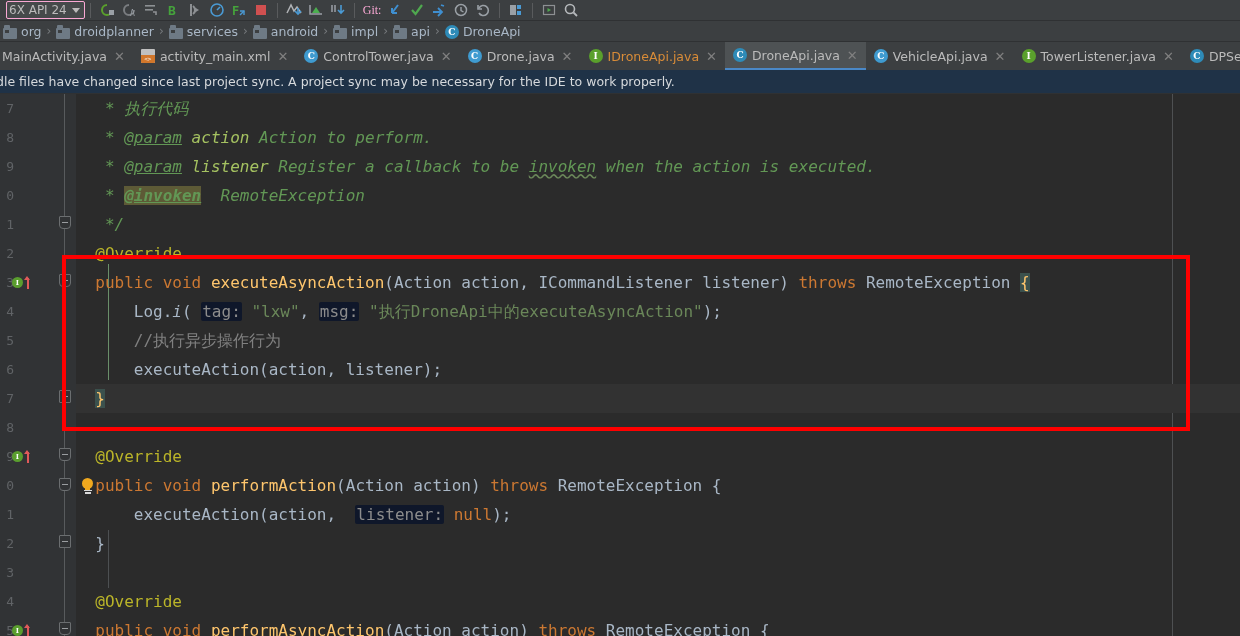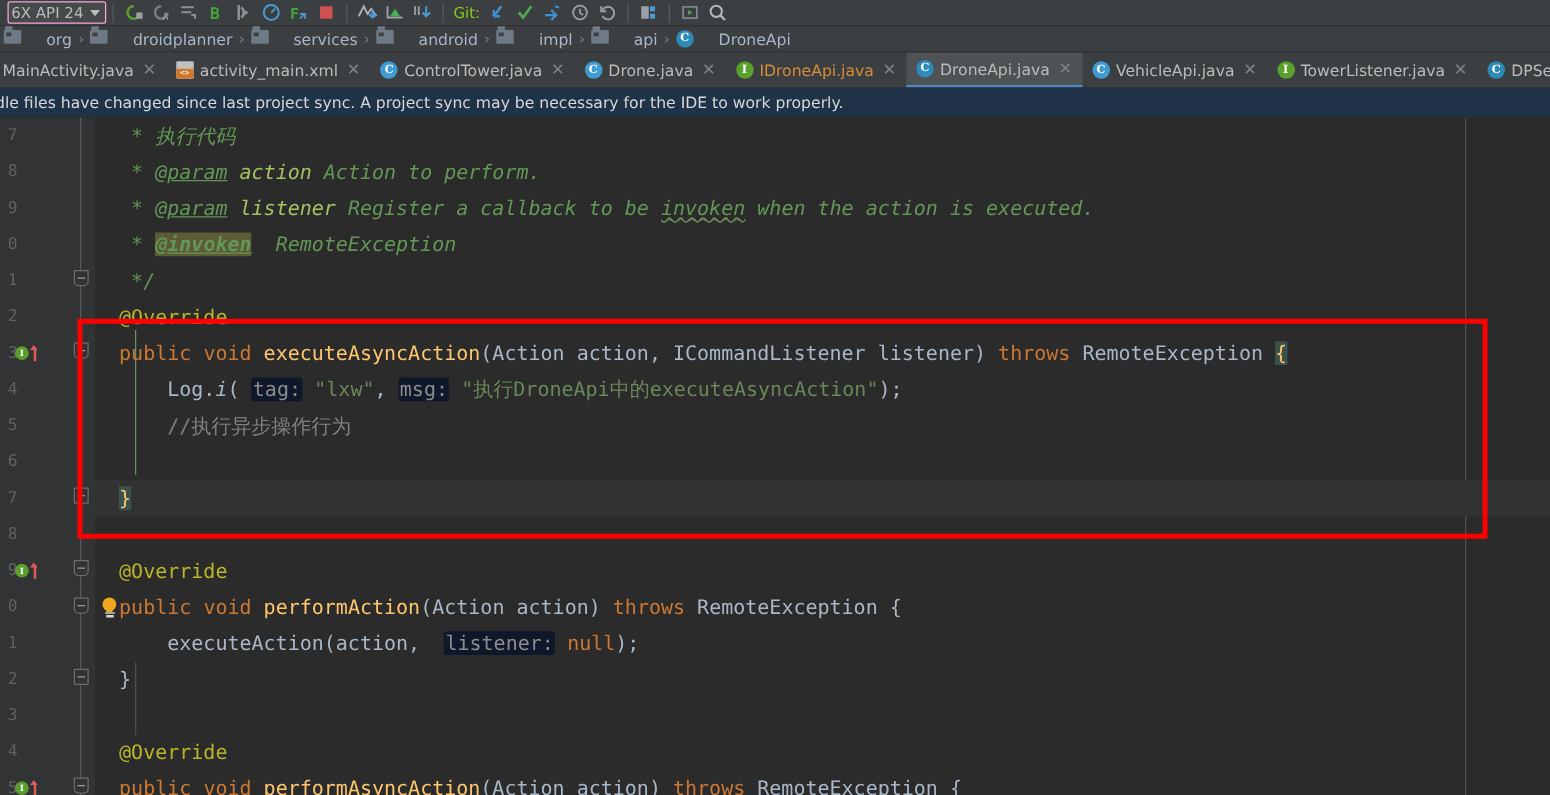--- a/index.html
+++ b/index.html
@@ -27,30 +27,30 @@
   }
   .caret-dn {
     width: 0; height: 0; border-left: 4px solid transparent;
     border-right: 4px solid transparent; border-top: 5px solid #bbbbbb;
   }
   .tb-sep { width: 1px; height: 15px; background: #595b5d; margin: 0 5px; }
   .tb-btn {
     width: 22px; height: 20px; display: flex; align-items: center;
     justify-content: center; flex: none;
   }
-  .tb-label { color: #84cc16; font-size: 12px; padding: 0 3px; }
+  .tb-label { color: #f9a8d4; font-size: 12px; padding: 0 3px; font-family: Liberation Serif, serif; }
 
   
   .breadcrumb {
     position: absolute; top: 21px; left: 0; width: 1240px; height: 21px;
     background: #3c3f41; display: flex; align-items: center;
     padding-left: 0px; gap: 0px;
     border-bottom: 1px solid #2f3133;
   }
-  .crumb { display: flex; align-items: flex-start; gap: 20px; padding: 0 3px; }
+  .crumb { display: flex; align-items: flex-end; gap: 4px; padding: 0 3px; }
   .crumb-text { color: #a9b7c6; font-size: 12.5px; white-space: nowrap; }
   .crumb-sep { color: #777b7e; font-size: 12px; padding: 0 2px; }
   .folder-ico {
     width: 14px; height: 11px; background: #6e7a85; border-radius: 1px;
     position: relative; flex: none;
   }
   .folder-ico::before {
     content:""; position:absolute; left:1px; top:-2.5px; width:6px;height:3px;
     background:#6e7a85; border-radius:1px 1px 0 0;
   }
@@ -539,20 +539,21 @@
       <div class="code-line" style="top:116px"><span class="doc italic">   */</span></div>
 
       <div class="code-line" style="top:145px"><span class="ann">  @Override</span></div>
 
       <div class="code-line" style="top:174px"><span class="k">  public </span><span class="k">void </span><span class="mth">executeAsyncAction</span><span class="typ">(Action action, ICommandListener listener) </span><span class="k">throws </span><span class="typ">RemoteException </span><span class="brace-hl">{</span></div>
 
       <div class="code-line" style="top:203px"><span class="typ">      Log.</span><span class="typ italic">i</span><span class="typ">( </span><span class="hint">tag:</span><span class="typ"> </span><span class="str">"lxw"</span><span class="typ">, </span><span class="hint">msg:</span><span class="typ"> </span><span class="str">"执行DroneApi中的executeAsyncAction"</span><span class="typ">);</span></div>
 
       <div class="code-line" style="top:232px"><span class="cmt">      //执行异步操作行为</span></div>
 
+      <div class="code-line" style="top:261px"><span class="typ">      executeAction(action, listener);</span></div>
 
       <div class="code-line" style="top:290px"><span class="typ">  </span><span class="brace-hl">}</span></div>
 
       <div class="code-line" style="top:319px"></div>
 
       <div class="code-line" style="top:348px"><span class="ann">  @Override</span></div>
 
       <div class="code-line" style="top:377px"><span class="k">  public </span><span class="k">void </span><span class="mth">performAction</span><span class="typ">(Action action) </span><span class="k">throws </span><span class="typ">RemoteException {</span></div>
 
       <div class="code-line" style="top:406px"><span class="typ">      executeAction(action,  </span><span class="hint">listener:</span><span class="typ"> </span><span class="k">null</span><span class="typ">);</span></div>

